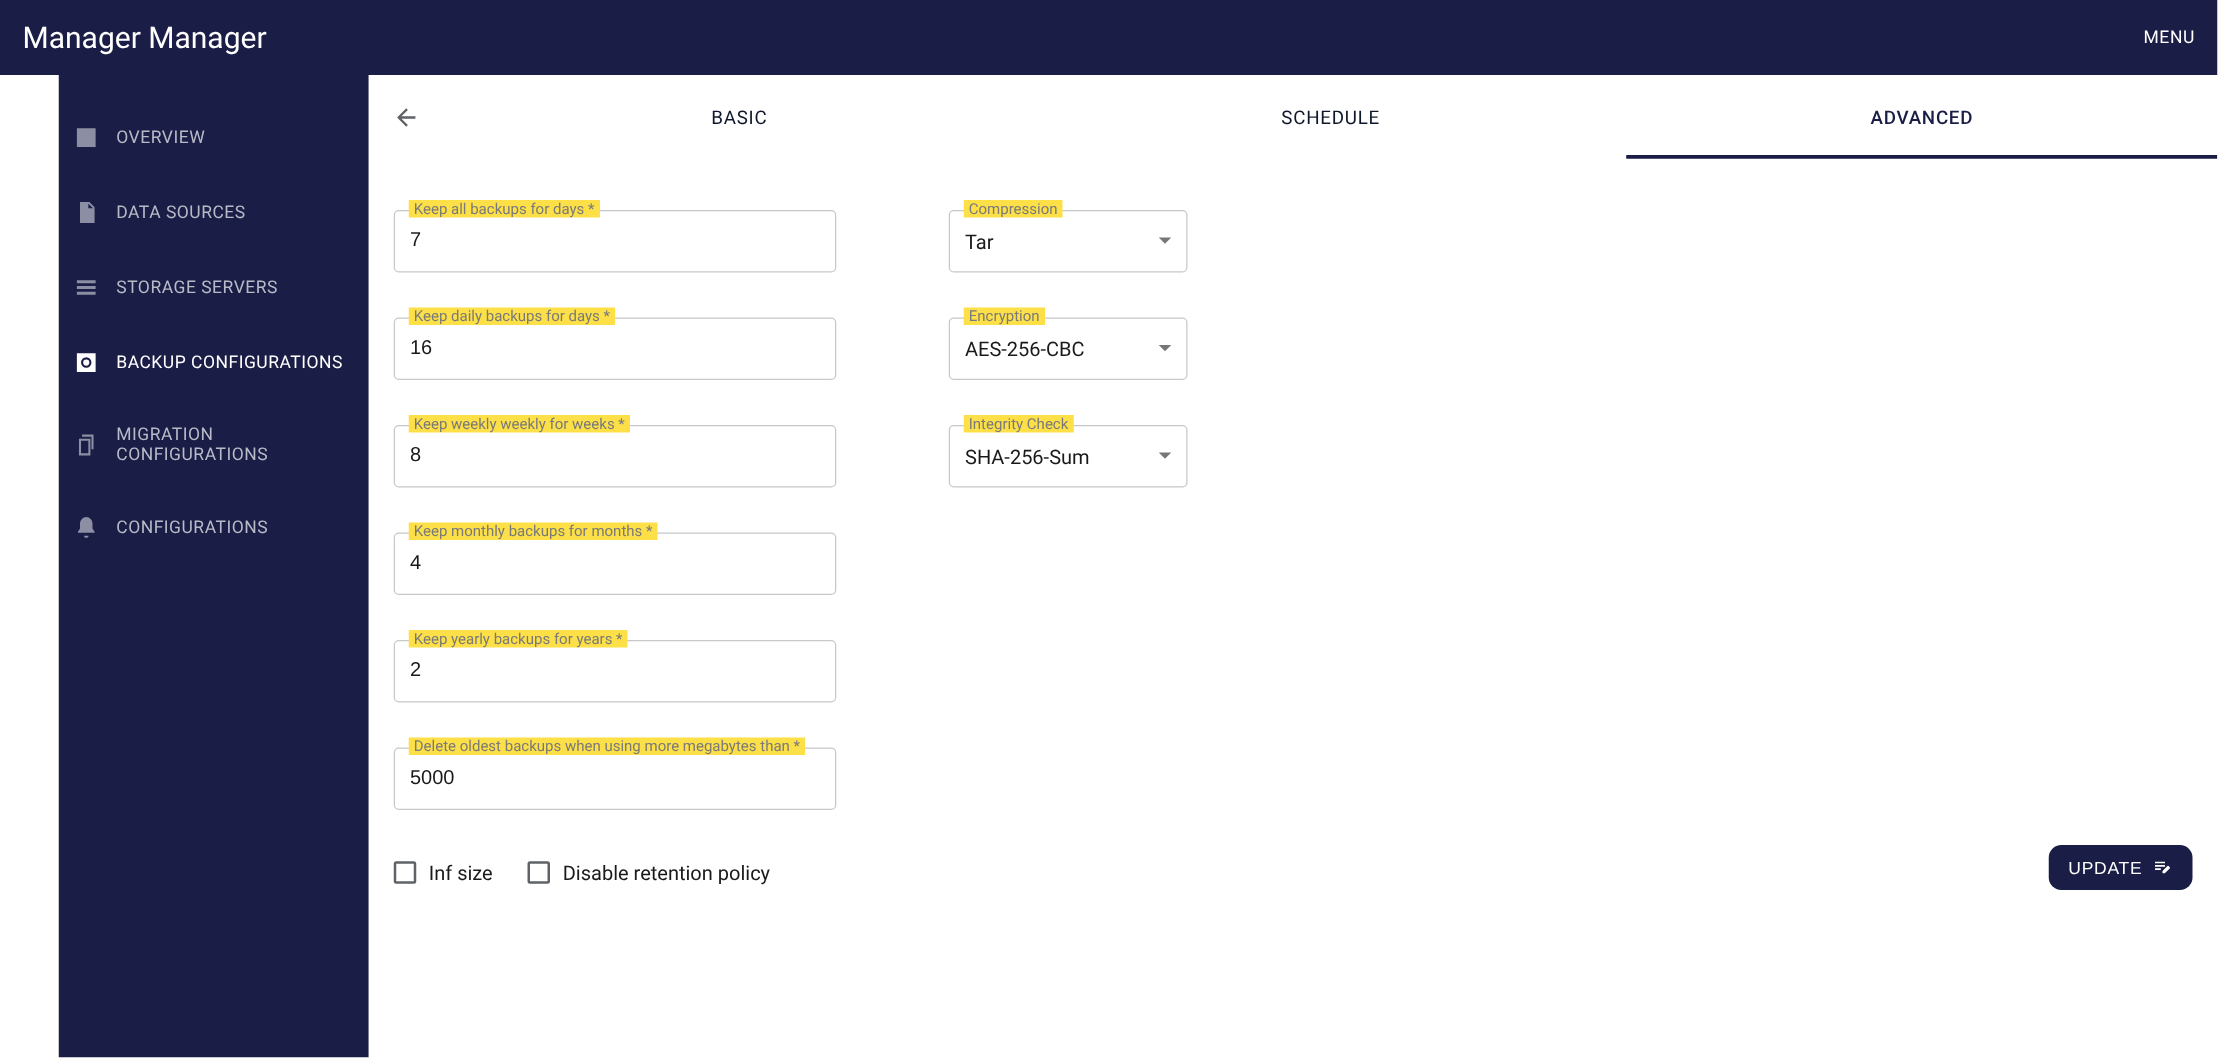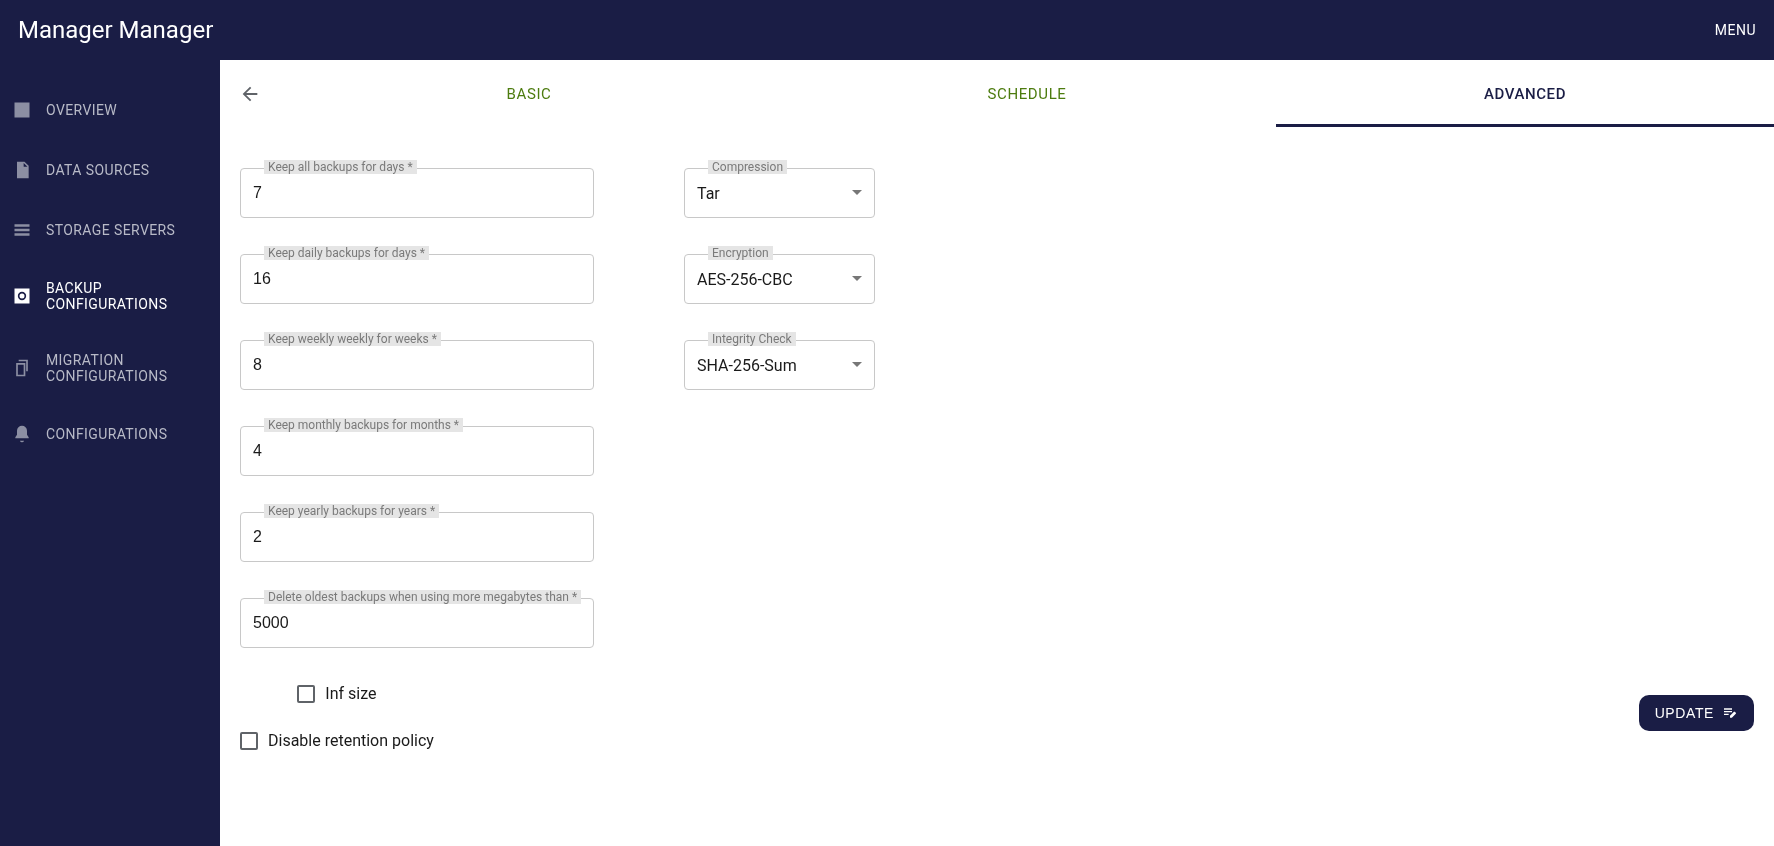--- a/index.html
+++ b/index.html
@@ -27,24 +27,25 @@
   .topbar .menu {
     font-size: 14px;
     letter-spacing: 0.5px;
     cursor: pointer;
   }
   .layout {
     display: flex;
     height: calc(100% - 60px);
   }
   .sidebar {
-    width: 220px;
+    width: 248px;
     background: #1a1d45;
     color: #b8bac7;
     padding-top: 20px;
+    margin-left: 47px;
   }
   .sidebar-item {
     display: flex;
     align-items: center;
     gap: 14px;
     padding: 20px 12px;
     font-size: 14px;
     letter-spacing: 0.4px;
     cursor: pointer;
     color: #b8bac7;
@@ -87,21 +88,21 @@
     height: 100%;
     align-items: stretch;
   }
   .tab {
     flex: 1;
     display: flex;
     align-items: center;
     justify-content: center;
     font-size: 15px;
     letter-spacing: 0.6px;
-    color: #4d7c0f;
+    color: #0f172a;
     cursor: pointer;
     position: relative;
   }
   .tab.active {
     color: #1a1d45;
     font-weight: 500;
   }
   .tab.active::after {
     content: "";
     position: absolute;
@@ -121,22 +122,22 @@
     gap: 36px;
   }
   .field {
     position: relative;
     width: 354px;
   }
   .field.select { width: 191px; }
   .field label {
     position: absolute;
     top: -8px;
-    left: 24px;
-    background: #e5e5e5;
+    left: 12px;
+    background: #fde047;
     padding: 0 4px;
     font-size: 12px;
     color: #7a7a7a;
   }
   .field input, .field .select-box {
     width: 100%;
     height: 50px;
     border: 1px solid #c8c8c8;
     border-radius: 4px;
     padding: 0 12px;
@@ -151,21 +152,20 @@
     cursor: pointer;
   }
   .select-box svg { width: 10px; height: 10px; fill: #777; }
 
   .checks-row {
     display: flex;
     align-items: center;
     gap: 28px;
     padding: 0 20px;
     margin-top: 8px;
-    flex-direction: column;
   }
   .check {
     display: flex;
     align-items: center;
     gap: 10px;
     font-size: 16px;
     cursor: pointer;
   }
   .check .box {
     width: 18px; height: 18px;

